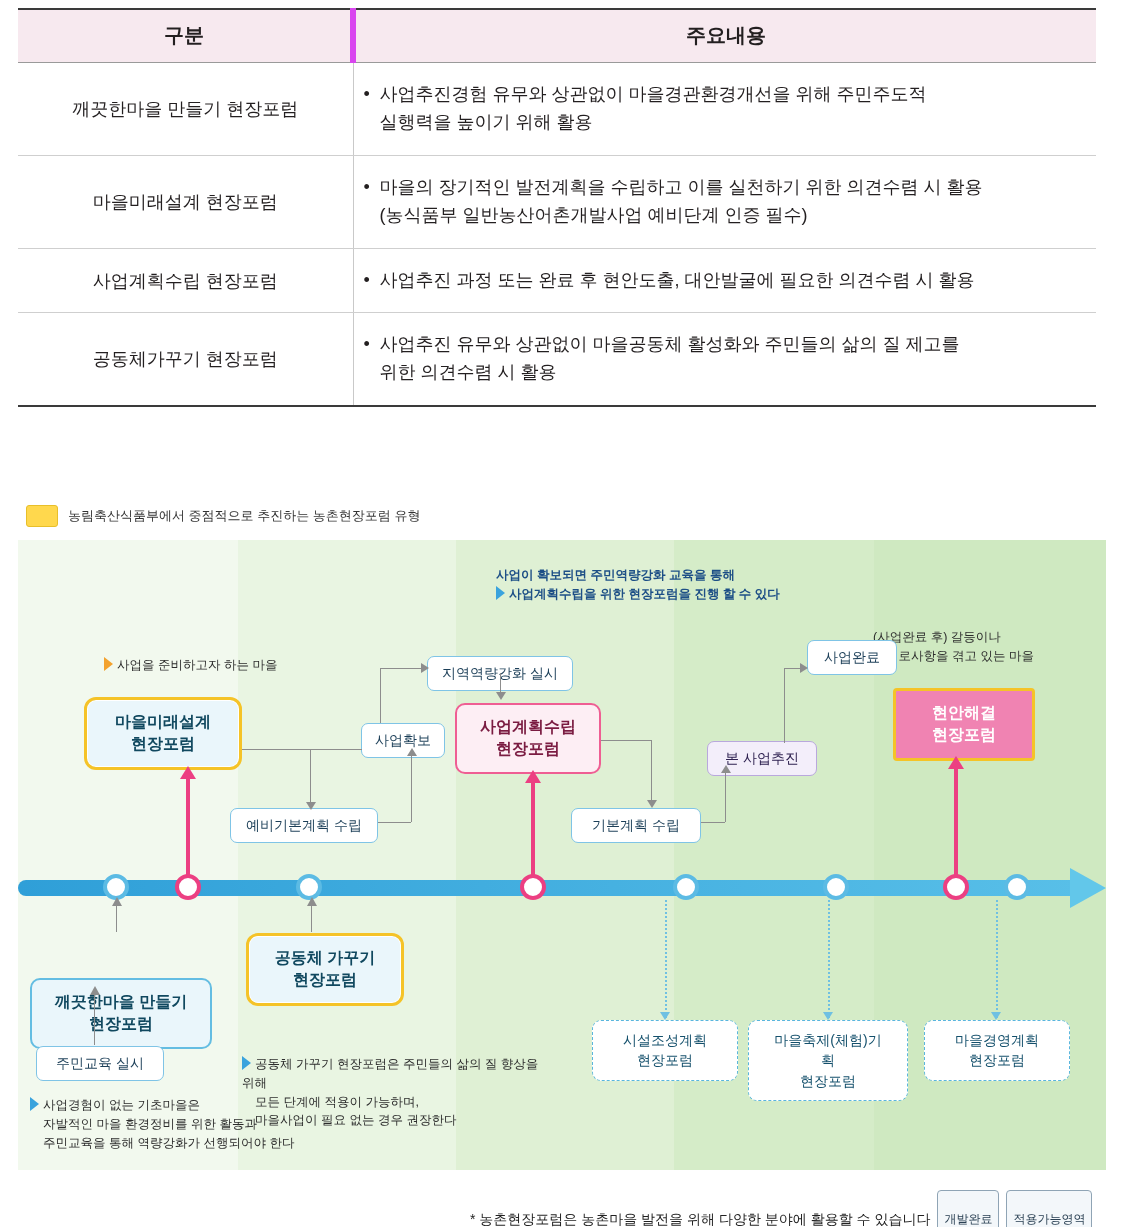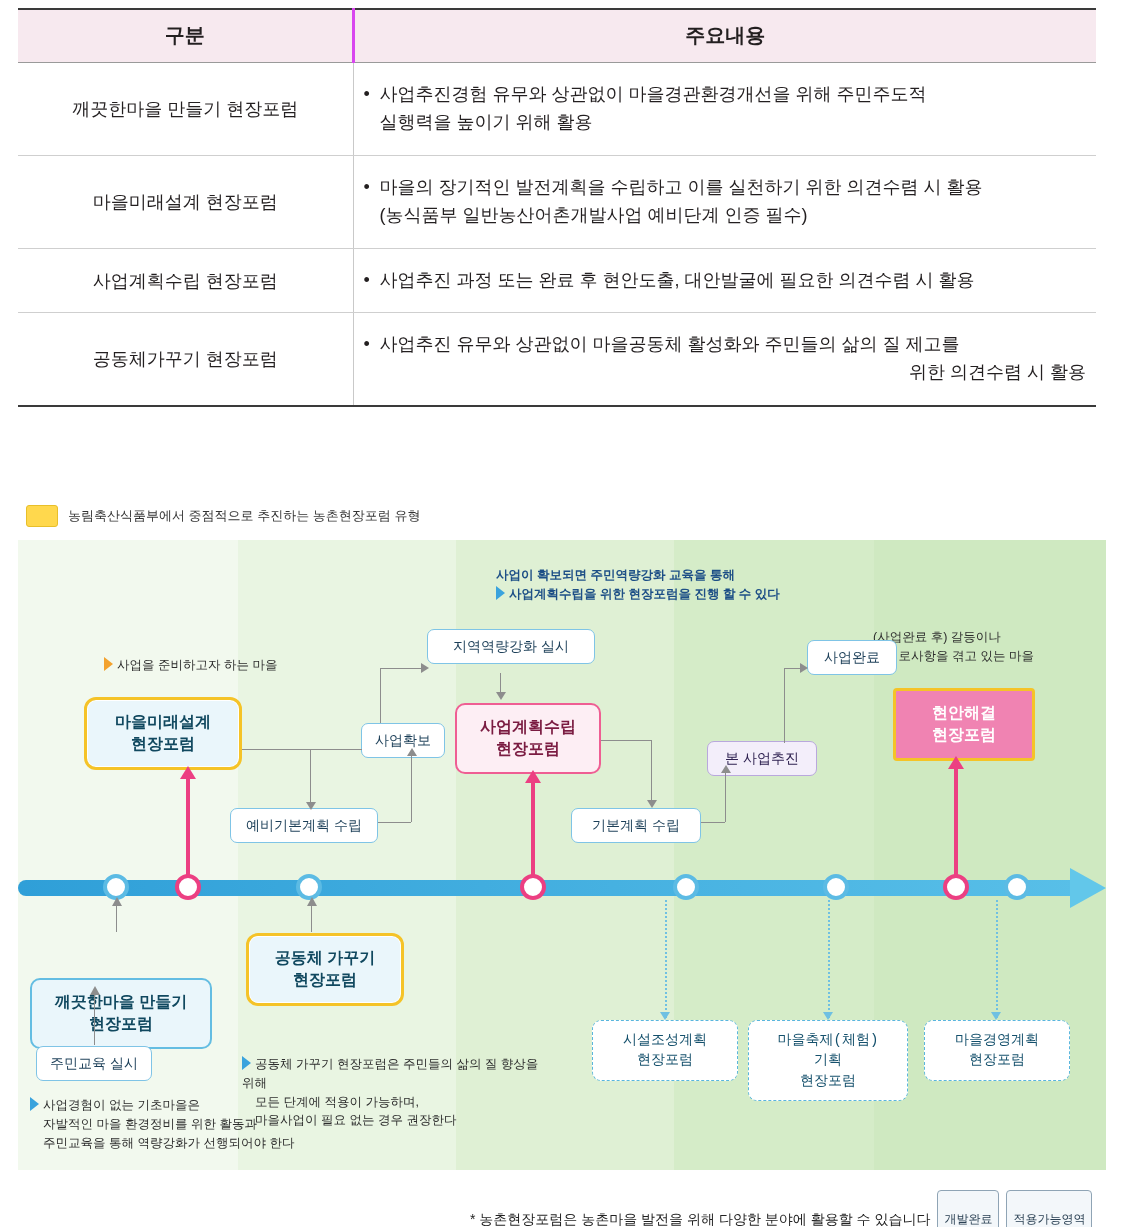--- a/index.html
+++ b/index.html
@@ -17,21 +17,21 @@
   table.main{border-collapse:collapse;width:100%;table-layout:fixed;}
   table.main col.c1{width:335px;}
   table.main th{
     background:#f7e9ef;
     font-size:20px;font-weight:bold;
     padding:12px 0 13px 0;
     border-top:2px solid #3a3a3a;
     border-bottom:1px solid #9a9a9a;
     text-align:center;
   }
-  table.main th.thr{border-left:3px solid #d946ef;}
+  table.main th.thr{border-left:6px solid #d946ef;}
   table.main td{
     font-size:18px;
     padding:18px 10px;
     border-bottom:1px solid #cfcfcf;
     vertical-align:middle;
   }
   table.main tr:last-child td{border-bottom:2px solid #3a3a3a;}
   td.cat{text-align:center;}
   td.desc{border-left:1px solid #c9c9c9;padding-left:22px;line-height:1.55;}
   td.desc .li{position:relative;padding-left:16px;}
@@ -76,21 +76,21 @@
   .bx-blue{
     background:#ffffff;border:1px solid #7fc4e6;border-radius:7px;
     font-size:14px;color:#1c3f58;padding:7px 12px;line-height:1.35;
   }
   .bx-lav{
     background:#f3eefa;border:1px solid #b9a8dd;border-radius:7px;
     font-size:14px;color:#2e2150;padding:7px 12px;line-height:1.35;
   }
   .bx-dash{
     background:#ffffff;border:1px dashed #59b6dd;border-radius:9px;
-    font-size:14px;color:#14506c;padding:9px 23px;line-height:1.45;font-family:Liberation Mono, monospace;
+    font-size:14px;color:#14506c;padding:9px 23px;line-height:1.45;
   }
   .forum-main{
     background:#eaf6fb;border:2px solid #64bde2;border-radius:10px;
     font-size:16px;font-weight:bold;color:#10485f;padding:11px 10px;line-height:1.4;margin-top:45px;
   }
   .forum-gold{
     background:#eaf6fb;border:3px solid #f5c327;border-radius:12px;
     font-size:16px;font-weight:bold;color:#10485f;padding:11px 10px;line-height:1.4;
     box-shadow:inset 0 0 0 1px #ffffff;
   }
@@ -175,21 +175,21 @@
       <tr>
         <td class="cat">사업계획수립 현장포럼</td>
         <td class="desc">
           <div class="li">사업추진 과정 또는 완료 후 현안도출, 대안발굴에 필요한 의견수렴 시 활용</div>
         </td>
       </tr>
       <tr>
         <td class="cat">공동체가꾸기 현장포럼</td>
         <td class="desc">
           <div class="li">사업추진 유무와 상관없이 마을공동체 활성화와 주민들의 삶의 질 제고를</div>
-          <div class="sub" style="text-align:right">위한 의견수렴 시 활용</div>
+          <div class="sub" style="text-align:left">위한 의견수렴 시 활용</div>
         </td>
       </tr>
     </tbody>
   </table>
 </div>
 
 <div class="legend">
   <div class="swatch"></div>
   <div class="lbl">농림축산식품부에서 중점적으로 추진하는 농촌현장포럼 유형</div>
 </div>
@@ -223,21 +223,21 @@
   </div>
 
   <div class="note" style="left:855px;top:88px;width:215px">
     <div>(사업완료 후) 갈등이나</div>
     <div><span class="tri"></span><span>애로사항을 겪고 있는 마을</span></div>
   </div>
 
   <div class="box forum-gold" style="left:66px;top:157px;width:158px;white-space:pre-line">마을미래설계
 현장포럼</div>
 
-  <div class="box bx-blue" style="left:409px;top:89px;width:168px">지역역량강화 실시</div>
+  <div class="box bx-blue" style="left:409px;top:116px;width:146px">지역역량강화 실시</div>
 
   <div class="box bx-blue" style="left:343px;top:183px;width:84px">사업확보</div>
 
   <div class="box bx-blue" style="left:212px;top:268px;width:148px">예비기본계획 수립</div>
 
   <div class="box forum-pinkbrd" style="left:437px;top:163px;width:146px;white-space:pre-line">사업계획수립
 현장포럼</div>
 
   <div class="box bx-blue" style="left:553px;top:268px;width:130px">기본계획 수립</div>
 
@@ -278,21 +278,21 @@
   <div class="pinkarrow" style="left:168px;top:238px;height:100px"></div>
   <div class="pinkarrow" style="left:513px;top:242px;height:96px"></div>
   <div class="pinkarrow" style="left:936px;top:228px;height:110px"></div>
 
   <div class="box forum-main" style="left:12px;top:393px;width:182px;white-space:pre-line">깨끗한마을 만들기
 현장포럼</div>
 
   <div class="box forum-gold" style="left:228px;top:393px;width:158px;white-space:pre-line">공동체 가꾸기
 현장포럼</div>
 
-  <div class="box bx-blue" style="left:18px;top:506px;width:116px">주민교육 실시</div>
+  <div class="box bx-blue" style="left:18px;top:506px;width:128px">주민교육 실시</div>
 
   <div class="box bx-dash" style="left:574px;top:480px;width:146px;white-space:pre-line">시설조성계획
 현장포럼</div>
 
   <div class="box bx-dash" style="left:730px;top:480px;width:160px;white-space:pre-line">마을축제(체험)기획
 현장포럼</div>
 
   <div class="box bx-dash" style="left:906px;top:480px;width:146px;white-space:pre-line">마을경영계획
 현장포럼</div>
 

